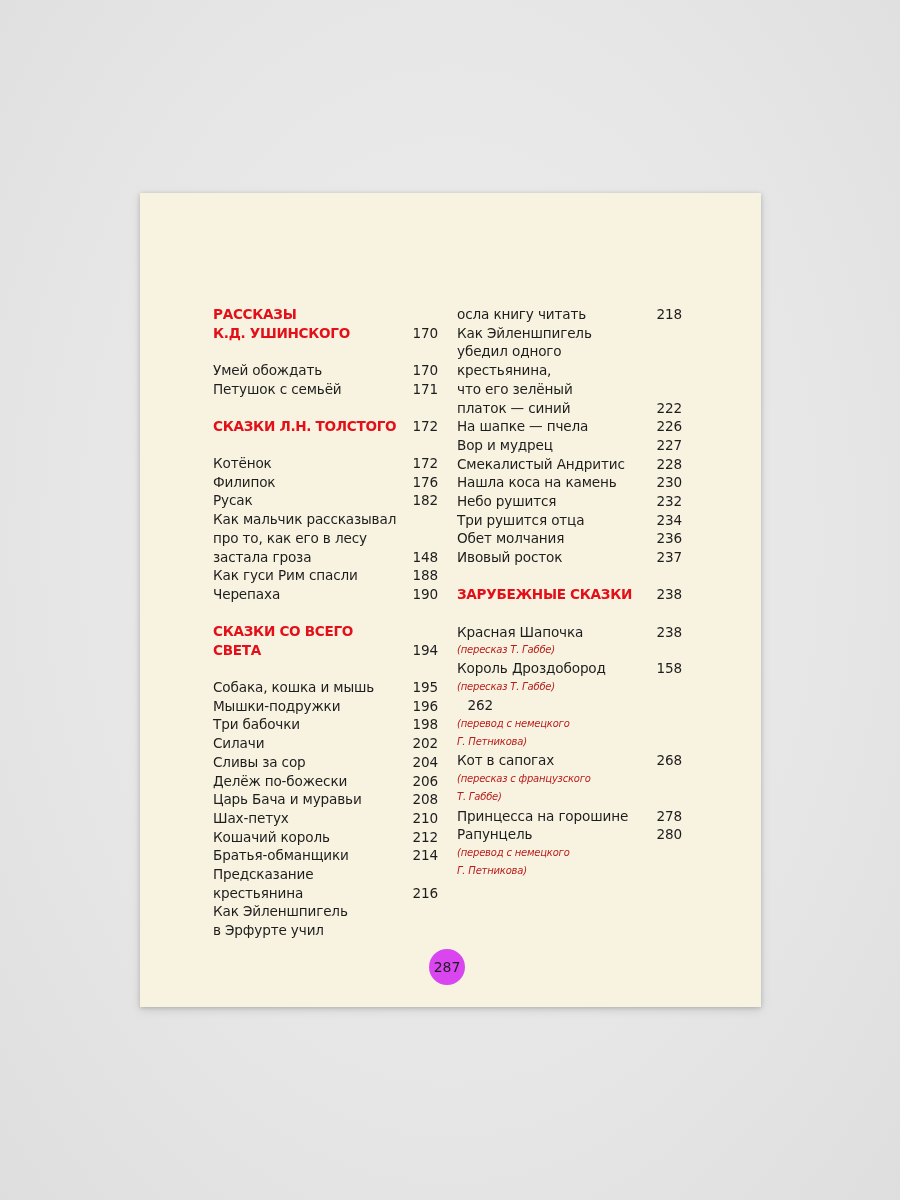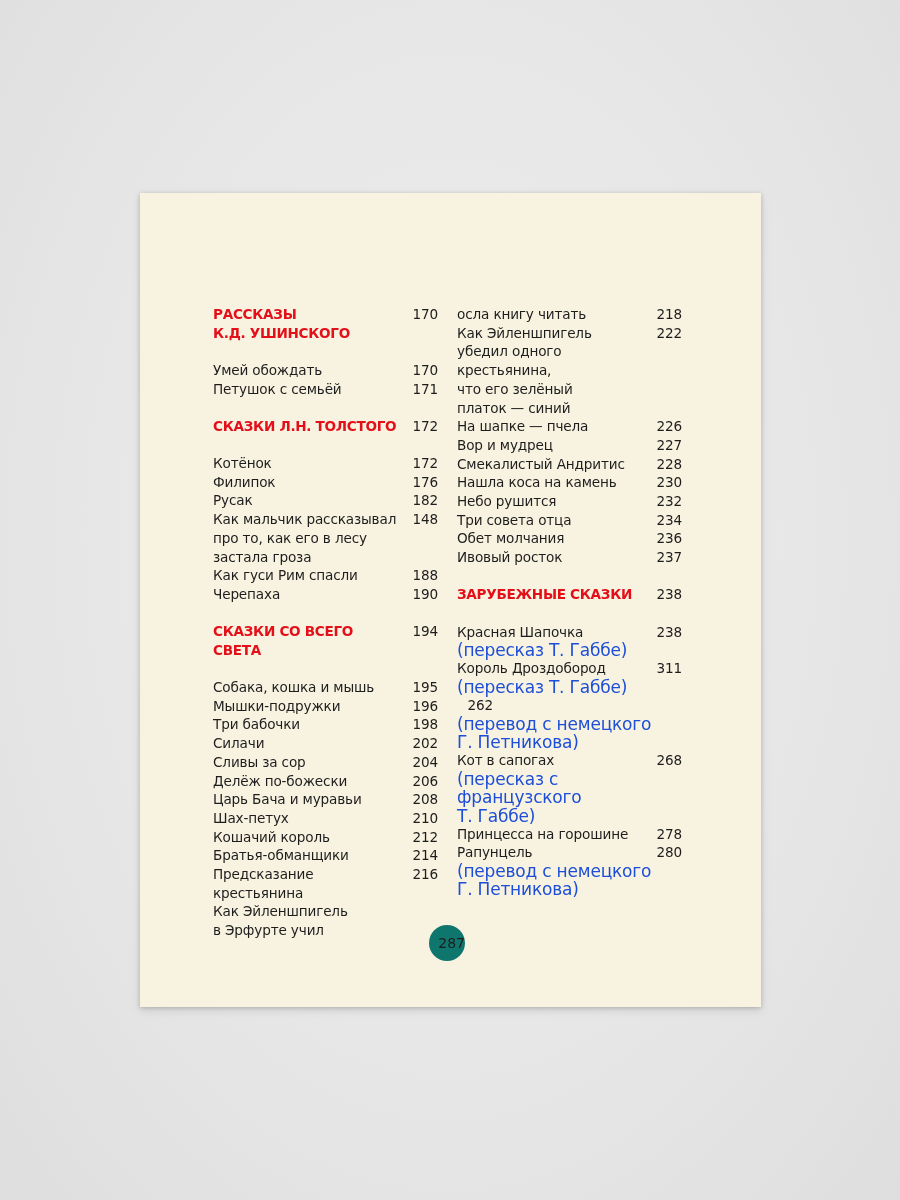--- a/index.html
+++ b/index.html
@@ -11,32 +11,32 @@
   }
   .page {
     position:absolute; left:140px; top:193px; width:621px; height:814px;
     background:#f8f3e1;
     box-shadow: 0 1px 4px rgba(0,0,0,0.18), 0 3px 10px rgba(0,0,0,0.10);
   }
   .col { position:absolute; top:112px; }
   .col.left { left:73px; width:225px; }
   .col.right { left:317px; width:225px; }
   .row {
-    display:flex; justify-content:space-between;
+    display:flex; align-items:flex-end; justify-content:space-between;
     font-size:13.6px; line-height:18.7px; color:#1d1d1d;
     letter-spacing:-0.15px;
   }
   .row .title { white-space:pre-line; flex:1; }
   .row .num { font-weight:normal; width:36px; text-align:right; flex:none; }
   .row.heading .title { color:#e3101a; font-weight:bold; text-transform:uppercase; letter-spacing:-0.3px; }
-  .note { font-size:17px; line-height:18.2px; color:#1d4ed8; white-space:pre-line; letter-spacing:-0.2px; }
+  .note { font-style:italic; font-size:10px; line-height:18.2px; color:#b91c1c; white-space:pre-line; letter-spacing:-0.2px; }
   .gap { height:18.5px; }
   .pgnum {
-    position:absolute; left:289px; top:732px; width:36px; height:36px; border-radius:50%;
-    background:#0f766e; display:flex; align-items:center; justify-content:flex-end;
+    position:absolute; left:289px; top:756px; width:36px; height:36px; border-radius:50%;
+    background:#d946ef; display:flex; align-items:center; justify-content:center;
     font-size:14px; color:#1d1d1d;
   }
 </style>
 </head>
 <body>
 
 <div class="page">
   <div class="col left" id="col-left">
       <div class="row heading">
         <span class="title">Рассказы
@@ -168,21 +168,21 @@
       </div>
       <div class="row">
         <span class="title">Нашла коса на камень</span>
         <span class="num">230</span>
       </div>
       <div class="row">
         <span class="title">Небо рушится</span>
         <span class="num">232</span>
       </div>
       <div class="row">
-        <span class="title">Три совета отца</span>
+        <span class="title">Три рушится отца</span>
         <span class="num">234</span>
       </div>
       <div class="row">
         <span class="title">Обет молчания</span>
         <span class="num">236</span>
       </div>
       <div class="row">
         <span class="title">Ивовый росток</span>
         <span class="num">237</span>
       </div>
@@ -192,21 +192,21 @@
         <span class="num">238</span>
       </div>
       <div class="gap"></div>
       <div class="row">
         <span class="title">Красная Шапочка</span>
         <span class="num">238</span>
       </div>
       <div class="note">(пересказ Т. Габбе)</div>
       <div class="row">
         <span class="title">Король Дроздобород</span>
-        <span class="num">311</span>
+        <span class="num">158</span>
       </div>
       <div class="note">(пересказ Т. Габбе)</div>
       <div class="row">
         <span class="num">262</span>
       </div>
       <div class="note">(перевод с немецкого
 Г. Петникова)</div>
       <div class="row">
         <span class="title">Кот в сапогах</span>
         <span class="num">268</span>

